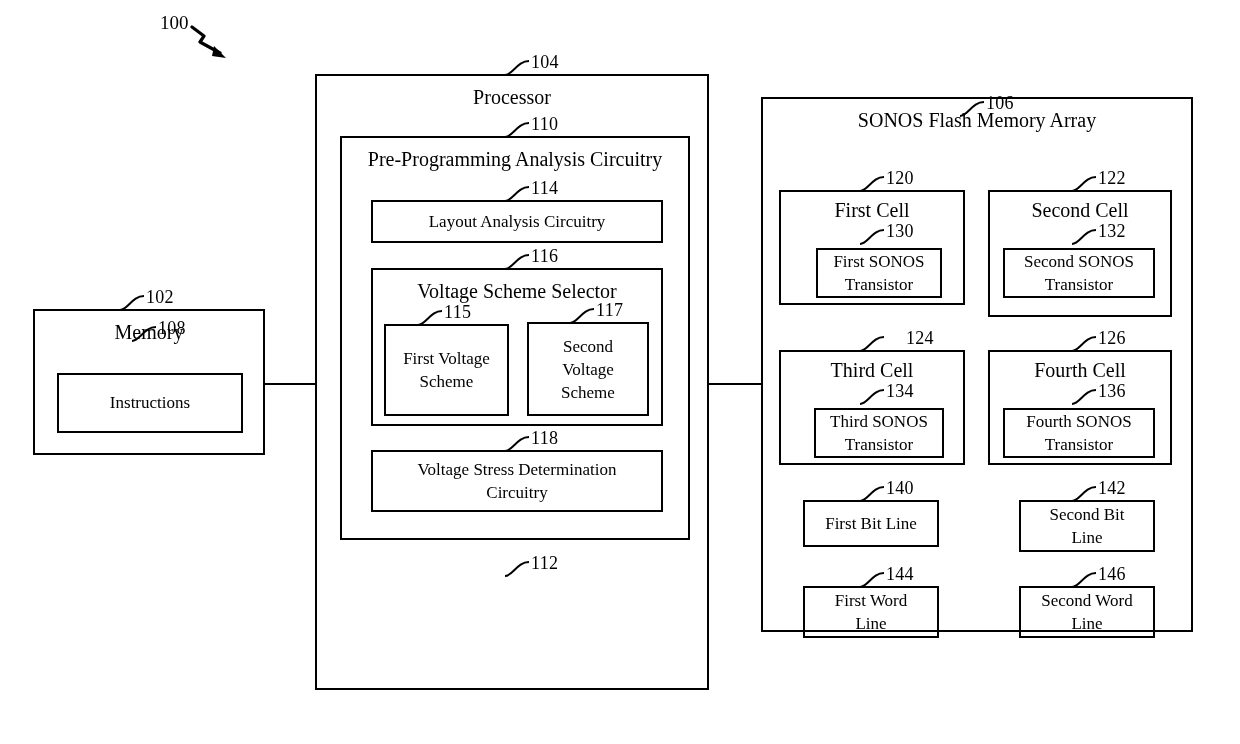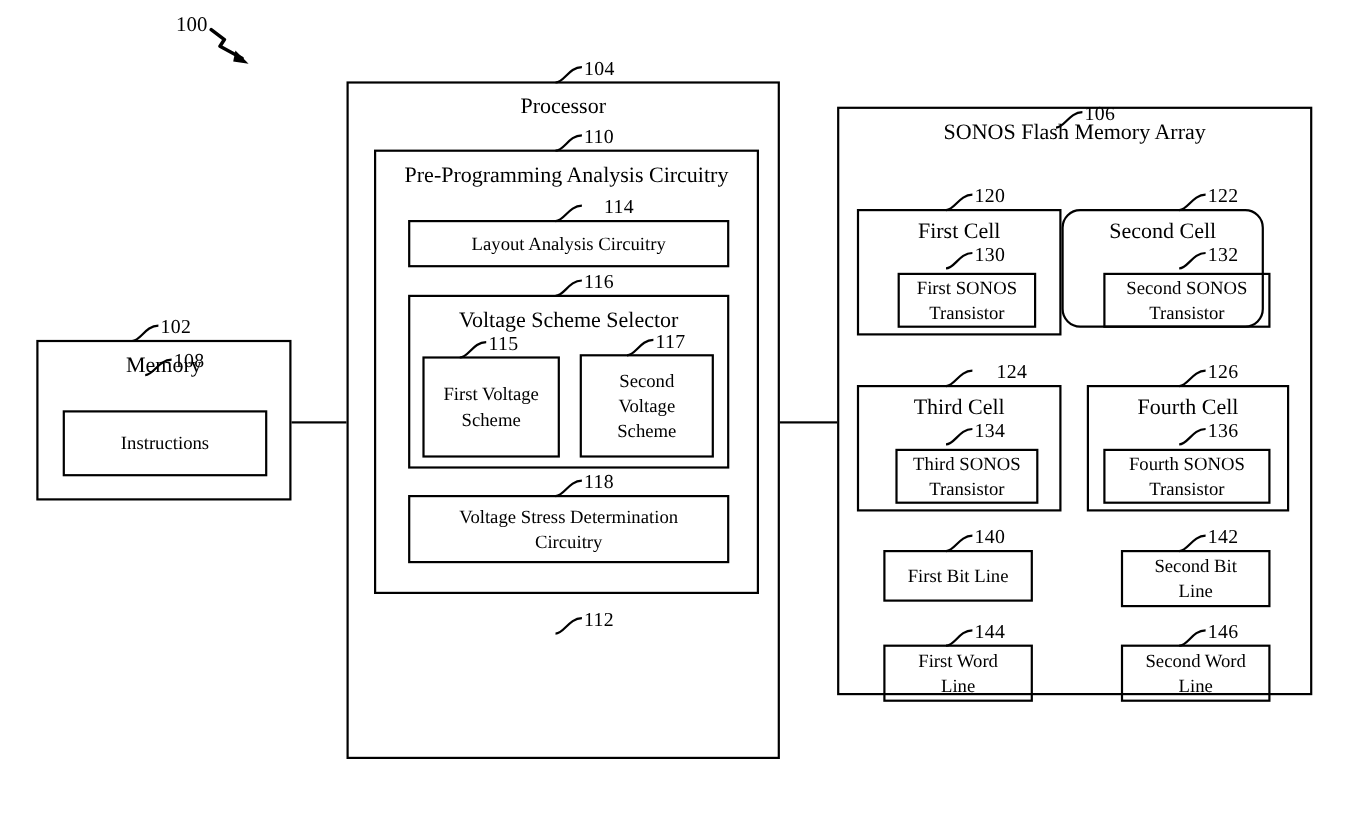--- a/index.html
+++ b/index.html
@@ -145,21 +145,21 @@
 
   <div class="box" style="left:340px; top:136px; width:350px; height:404px;">
     <div class="box-title" style="top:11px;">Pre-Programming Analysis Circuitry</div>
   </div>
 
   <div class="leader" style="left:505px; top:185px;">
     <svg width="26" height="16">
         <path d="M0,16 C8,16 12,2 24,2" stroke="#000" stroke-width="2" fill="none"></path>
       </svg>
   </div>
-  <div class="ref" style="left:549px; top:179px;text-align:center;">114</div>
+  <div class="ref" style="left:531px; top:179px;text-align:center;">114</div>
 
   <div class="box" style="left:371px; top:200px; width:292px; height:43px;">
     <div class="leaf-label">Layout Analysis Circuitry</div>
   </div>
 
   <div class="leader" style="left:505px; top:253px;">
     <svg width="26" height="16">
         <path d="M0,16 C8,16 12,2 24,2" stroke="#000" stroke-width="2" fill="none"></path>
       </svg>
   </div>
@@ -245,21 +245,21 @@
     <div class="leaf-label two" style="padding:0 6px;">First SONOS Transistor</div>
   </div>
 
   <div class="leader" style="left:1072px; top:175px;">
     <svg width="26" height="16">
         <path d="M0,16 C8,16 12,2 24,2" stroke="#000" stroke-width="2" fill="none"></path>
       </svg>
   </div>
   <div class="ref" style="left:1098px; top:169px;">122</div>
 
-  <div class="box" style="left:965px; top:190px; width:184px; height:108px;border-radius:17px;">
+  <div class="box" style="left:988px; top:190px; width:184px; height:127px;">
     <div class="box-title" style="top:8px;">Second Cell</div>
   </div>
 
   <div class="leader" style="left:1072px; top:228px;">
     <svg width="26" height="16">
         <path d="M0,16 C8,16 12,2 24,2" stroke="#000" stroke-width="2" fill="none"></path>
       </svg>
   </div>
   <div class="ref" style="left:1098px; top:222px;">132</div>
 

